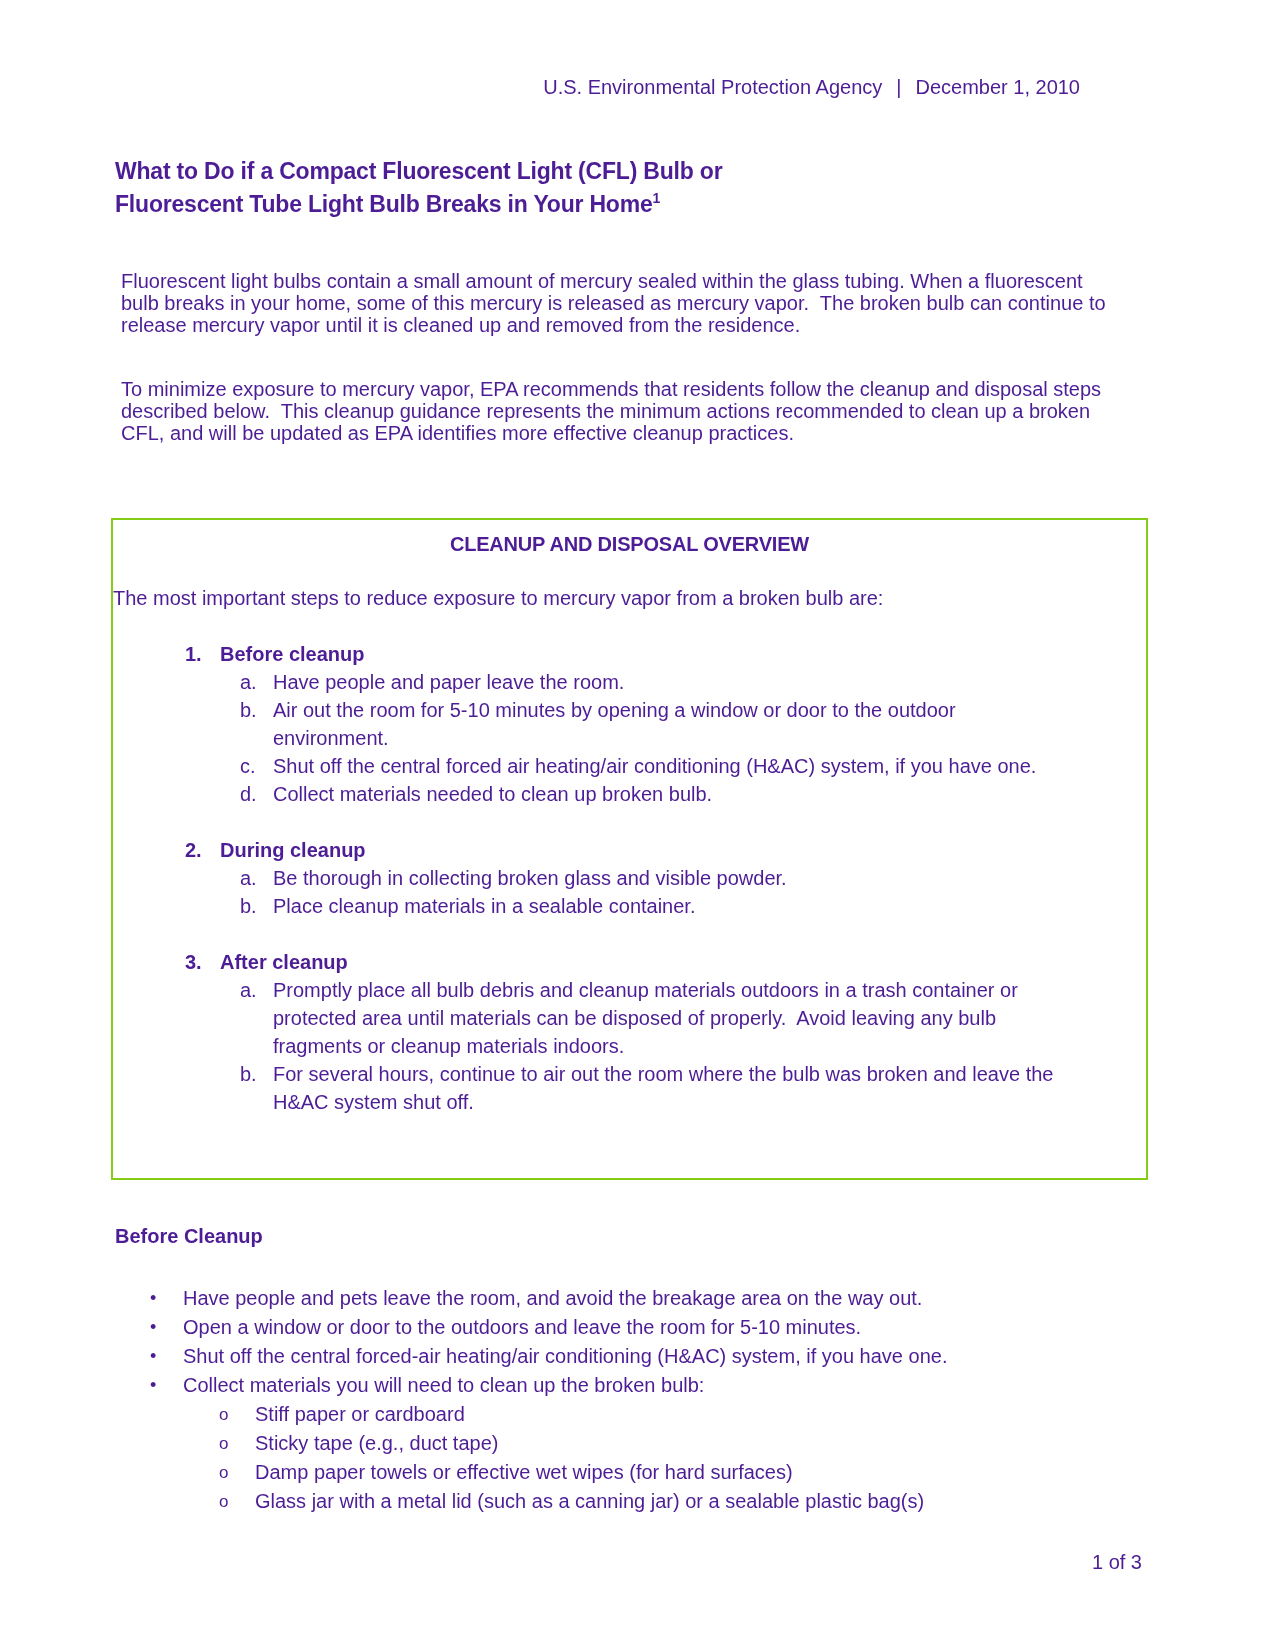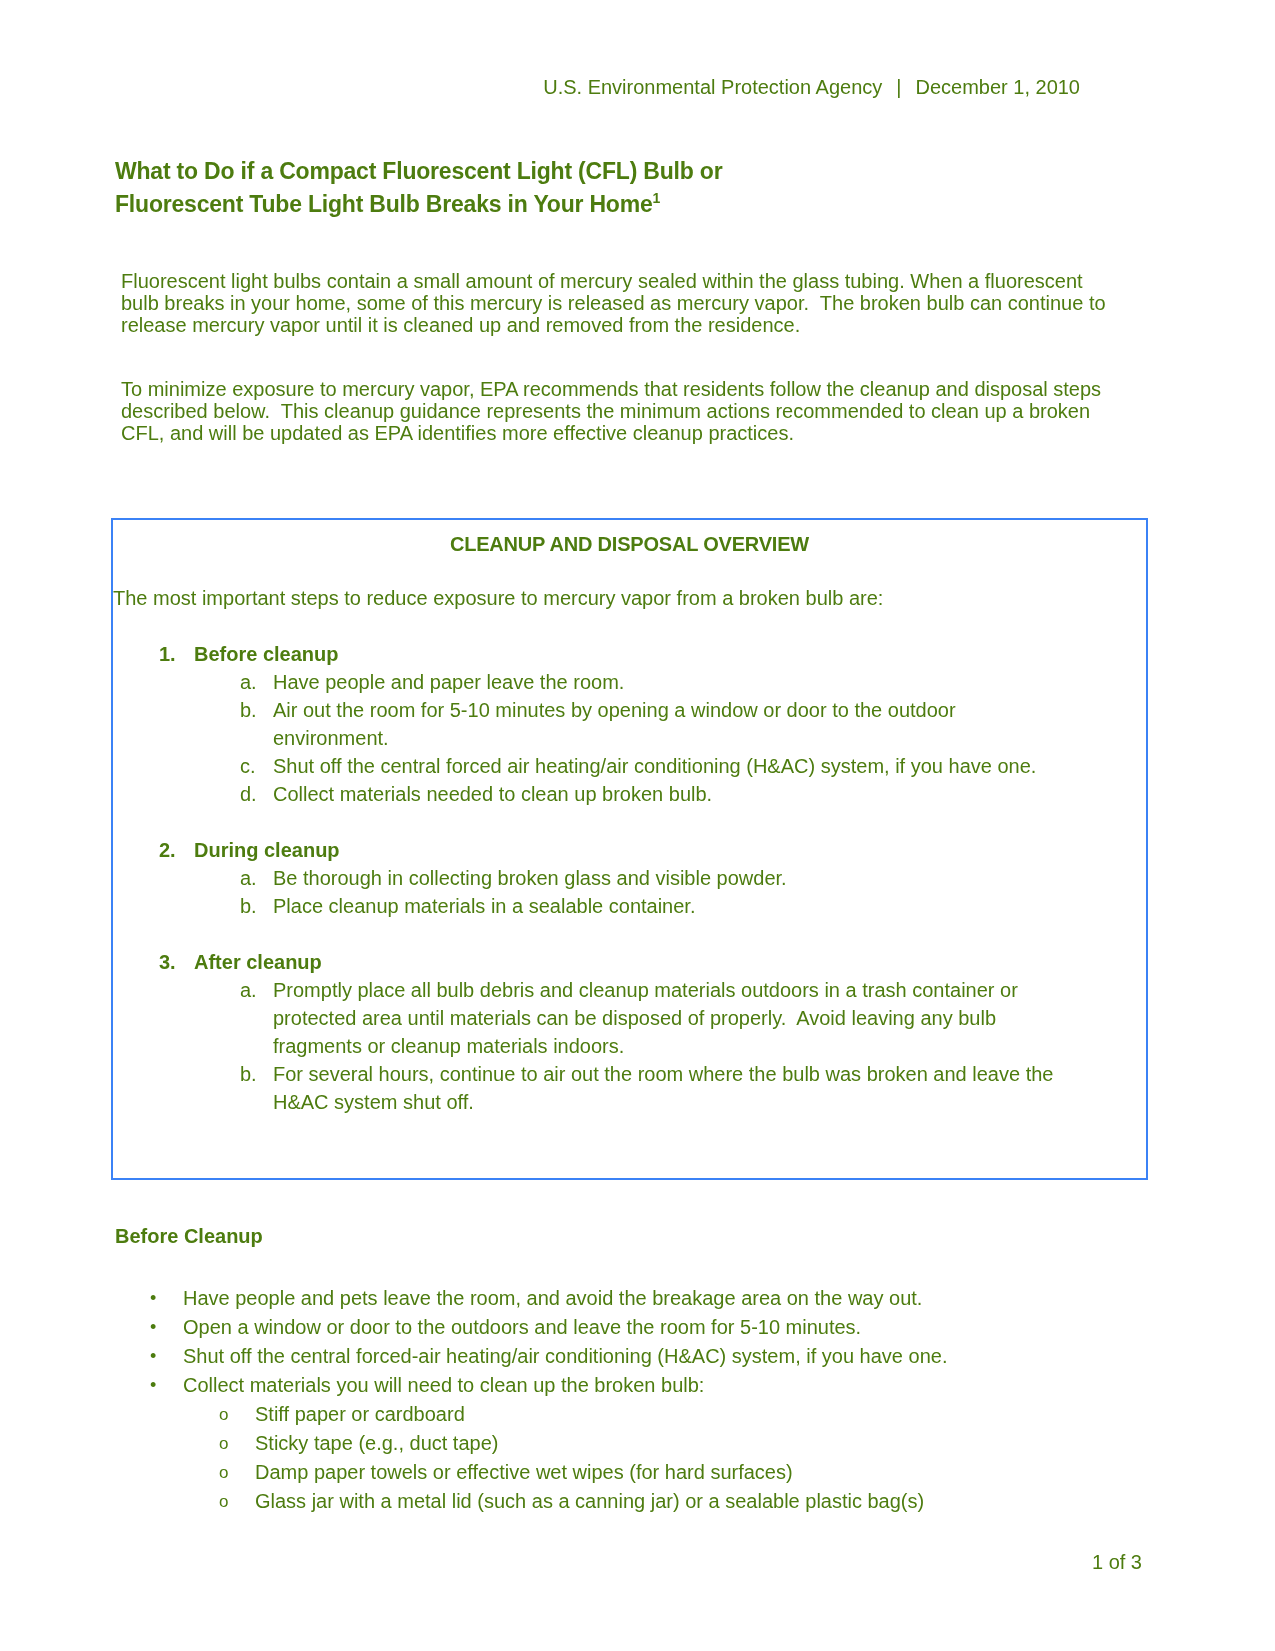--- a/index.html
+++ b/index.html
@@ -5,21 +5,21 @@
   html, body {
     margin: 0;
     padding: 0;
     background: #ffffff;
   }
   .page {
     position: relative;
     width: 1275px;
     height: 1651px;
     background: #ffffff;
-    color: #4d7c0f;
+    color: #4c1d95;
     font-family: "Liberation Sans", "DejaVu Sans", sans-serif;
     font-size: 20px;
     overflow: hidden;
   }
   .doc-header {
     position: absolute;
     top: 74px;
     right: 195px;
     line-height: 26px;
     white-space: nowrap;
@@ -53,38 +53,38 @@
   }
   .para-1 { top: 270px; }
   .para-2 { top: 378px; }
 
   .overview-box {
     position: absolute;
     left: 111px;
     top: 518px;
     width: 1037px;
     height: 662px;
-    border: 2px solid #3b82f6;
+    border: 2px solid #84cc16;
     box-sizing: border-box;
     padding-top: 10px;
   }
   .box-title {
     text-align: center;
     font-weight: bold;
     line-height: 28px;
     letter-spacing: -0.2px;
   }
   .box-intro {
     margin-top: 26px;
     padding-left: 0;
     line-height: 28px;
   }
   .ov-heading {
     margin-top: 28px;
-    padding-left: 46px;
+    padding-left: 72px;
     line-height: 28px;
     font-weight: bold;
   }
   .ov-num {
     display: inline-block;
     width: 35px;
   }
   .ov-item {
     display: flex;
     padding-left: 127px;

